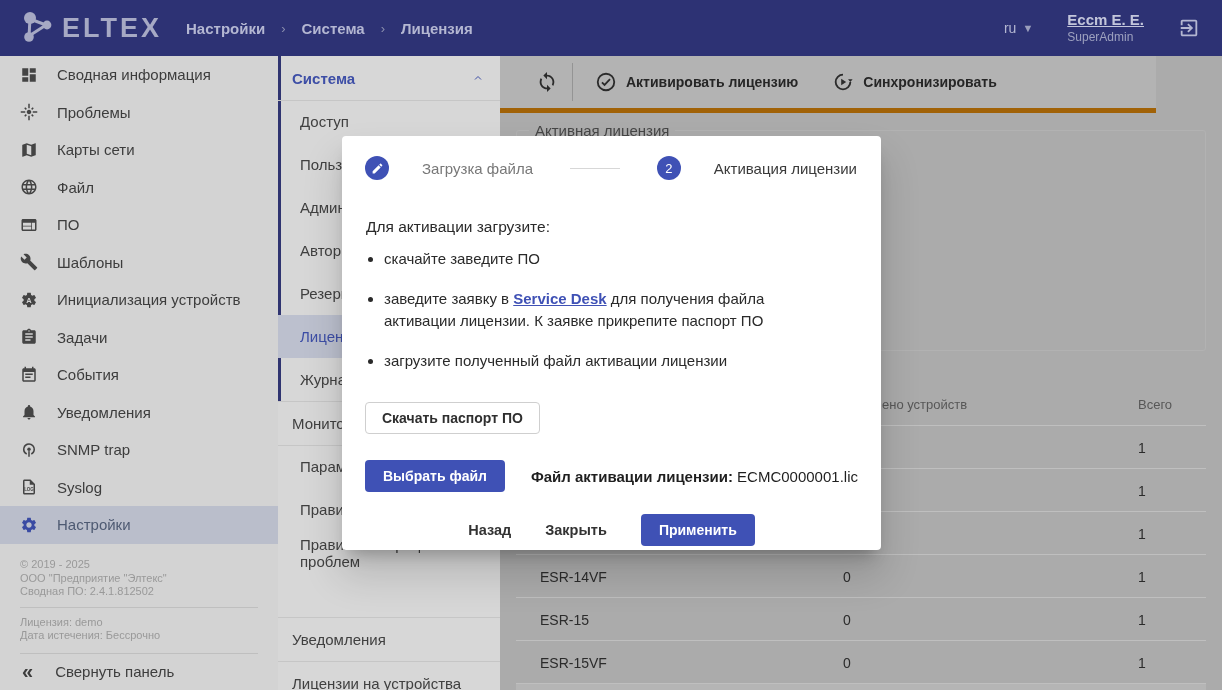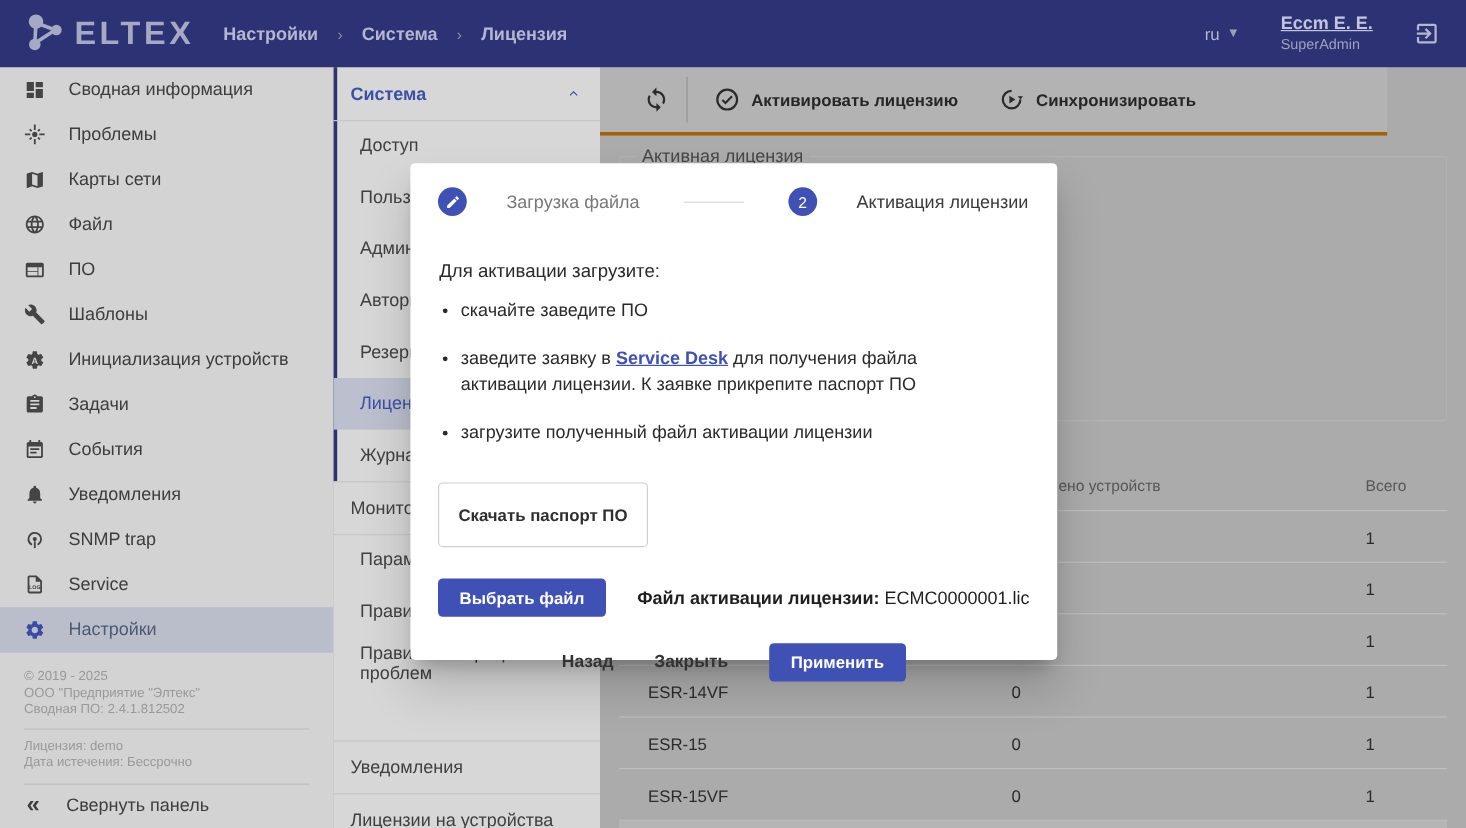--- a/index.html
+++ b/index.html
@@ -56,21 +56,21 @@
   .sub-row.active-head{ color:#3d4ea6; font-weight:bold; }
   .sub-row.selected{ background:#bcc0ce; color:#3d4ea6; }
   .sub-div{ position:absolute; left:0; width:222px; border-top:1px solid #c6c6c6; }
   .chevup{ position:absolute; right:16px; width:12px; height:12px; stroke:#3d4ea6;
     stroke-width:2; fill:none; }
 
   
   .content{ position:absolute; left:500px; top:56px; width:722px; height:634px;
     background:#ababab; z-index:1; }
   .toolbar{ position:absolute; left:0; top:0; width:656px; height:57px; background:#b3b3b3;
-    border-bottom:3px solid #a16207; display:flex; align-items:center; }
+    border-bottom:5px solid #a16207; display:flex; align-items:center; }
   .tb-btn{ display:flex; align-items:center; gap:9px; color:#262626; font-size:14px;
     font-weight:bold; cursor:pointer; }
   .tb-ic{ color:#2b2b2b; }
   .tb-sep{ width:1px; height:38px; background:#949494; margin:0 22px 0 14px; }
   .fieldset{ position:absolute; left:16px; top:66px; width:690px; height:229px;
     border:1px solid #b2b2b2; border-radius:3px; }
   .fieldset legend{ margin-left:12px; padding:0 6px; font-size:15px; color:#464646; }
 
   
   .trow{ position:absolute; left:16px; width:690px; height:43px; border-bottom:1px solid #bfbfbf; }
@@ -90,21 +90,21 @@
     display:flex; align-items:center; justify-content:center; font-size:13px; flex:none; }
   .step-circle svg{ width:13px; height:13px; fill:#fff; }
   .step-label{ font-size:15px; margin-left:10px; }
   .step-done{ color:#787878; }
   .step-active{ color:#3a3a3a; }
   .step-line{ flex:1; height:1px; background:#d7d7d7; margin:0 14px; }
   .m-intro{ margin:38px 24px 0 24px; font-size:15.5px; color:#2a2a2a; }
   .m-list{ margin:12px 0 0 0; padding-left:42px; width:482px; }
   .m-list li{ margin-bottom:18px; line-height:22px; font-size:15px; color:#2a2a2a; }
   .sd-link{ color:#3f51b5; font-weight:bold; text-decoration:underline; cursor:pointer; }
-  .btn-outline{ display:inline-block; margin:12px 0 0 23px; padding:18px 16px; background:#fff;
+  .btn-outline{ display:inline-block; margin:12px 0 0 23px; padding:7px 16px; background:#fff;
     border:1px solid #cfcfcf; border-radius:4px; font-size:14px; font-weight:bold;
     color:#2f2f2f; cursor:pointer; font-family:inherit; }
   .choose-row{ display:flex; align-items:center; gap:26px; margin:26px 0 0 23px; }
   .btn-filled{ padding:8px 18px; background:#3f51b5; border:none; border-radius:4px;
     color:#fff; font-size:14px; font-weight:bold; cursor:pointer; font-family:inherit; }
   .file-label{ font-size:15px; color:#1f1f1f; }
   .file-label b{ font-weight:bold; }
   .m-footer{ display:flex; align-items:center; justify-content:center; gap:34px; margin-top:22px; }
   .btn-text{ background:none; border:none; font-size:14.5px; font-weight:bold; color:#333;
     cursor:pointer; font-family:inherit; }
@@ -220,21 +220,21 @@
           <circle cx="12" cy="11" r="2.3"></circle>
           <rect x="11" y="13.5" width="2" height="7.5"></rect>
         </svg>
       <span class="side-label">SNMP trap</span>
     </div>
     <div class="side-item">
       <svg class="ic" viewBox="0 0 24 24">
           <path d="M14 2H6c-1.1 0-2 .9-2 2v16c0 1.1.9 2 2 2h12c1.1 0 2-.9 2-2V8l-6-6zm4 18H6V4h7v5h5v11z"></path>
           <text x="12" y="17" font-size="6" font-weight="bold" fill="currentColor" text-anchor="middle" font-family="Liberation Sans, sans-serif">LOG</text>
         </svg>
-      <span class="side-label">Service</span>
+      <span class="side-label">Syslog</span>
     </div>
     <div class="side-item selected">
       <svg class="ic" viewBox="0 0 24 24">
           <path d="M19.14 12.94c.04-.3.06-.61.06-.94 0-.32-.02-.64-.07-.94l2.03-1.58c.18-.14.23-.41.12-.61l-1.92-3.32c-.12-.22-.37-.29-.59-.22l-2.39.96c-.5-.38-1.03-.7-1.62-.94l-.36-2.54c-.04-.24-.24-.41-.48-.41h-3.84c-.24 0-.43.17-.47.41l-.36 2.54c-.59.24-1.13.57-1.62.94l-2.39-.96c-.22-.08-.47 0-.59.22L2.74 8.87c-.12.21-.08.47.12.61l2.03 1.58c-.05.3-.09.63-.09.94s.02.64.07.94l-2.03 1.58c-.18.14-.23.41-.12.61l1.92 3.32c.12.22.37.29.59.22l2.39-.96c.5.38 1.03.7 1.62.94l.36 2.54c.05.24.24.41.48.41h3.84c.24 0 .44-.17.47-.41l.36-2.54c.59-.24 1.13-.56 1.62-.94l2.39.96c.22.08.47 0 .59-.22l1.92-3.32c.12-.22.07-.47-.12-.61l-2.01-1.58zM12 15.6c-1.98 0-3.6-1.62-3.6-3.6s1.62-3.6 3.6-3.6 3.6 1.62 3.6 3.6-1.62 3.6-3.6 3.6z"></path>
         </svg>
       <span class="side-label">Настройки</span>
     </div>
 
     <div class="side-footer">
       <div>© 2019 - 2025</div>

